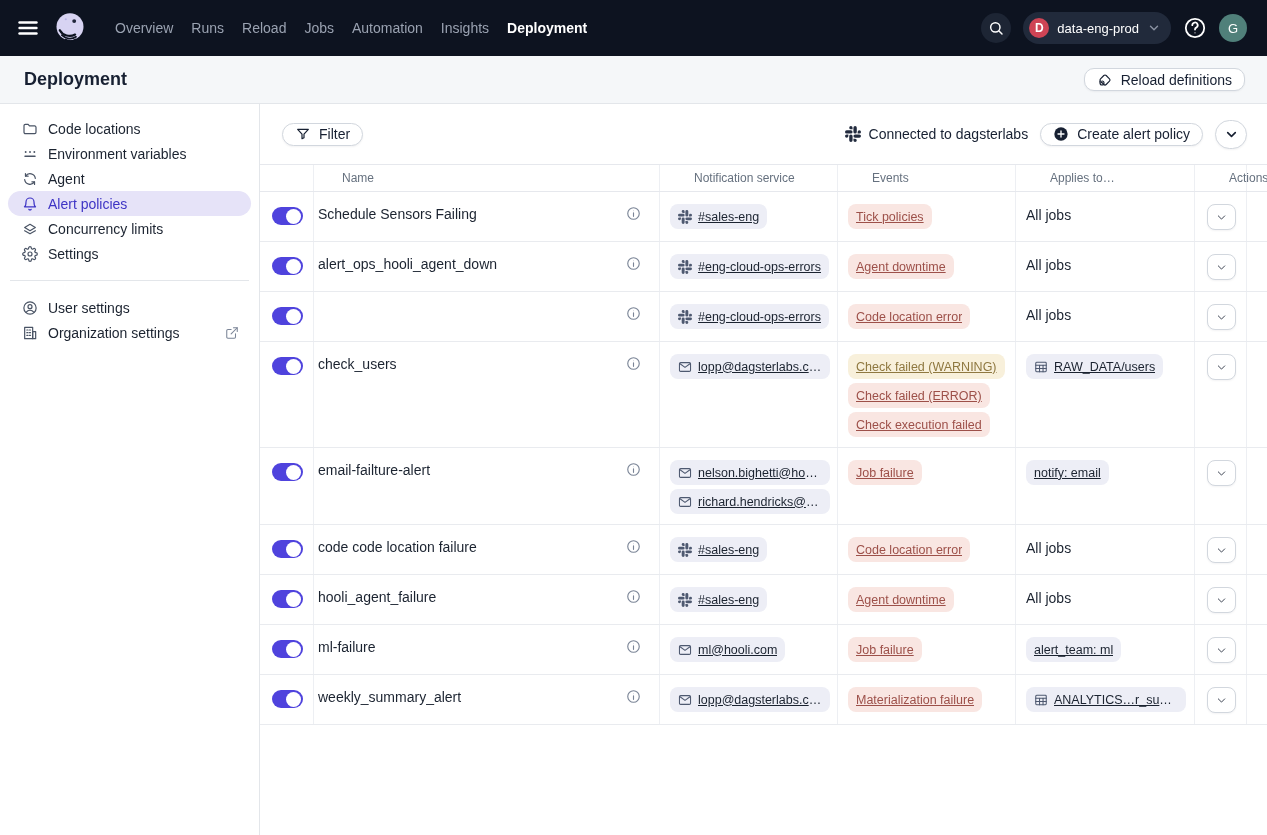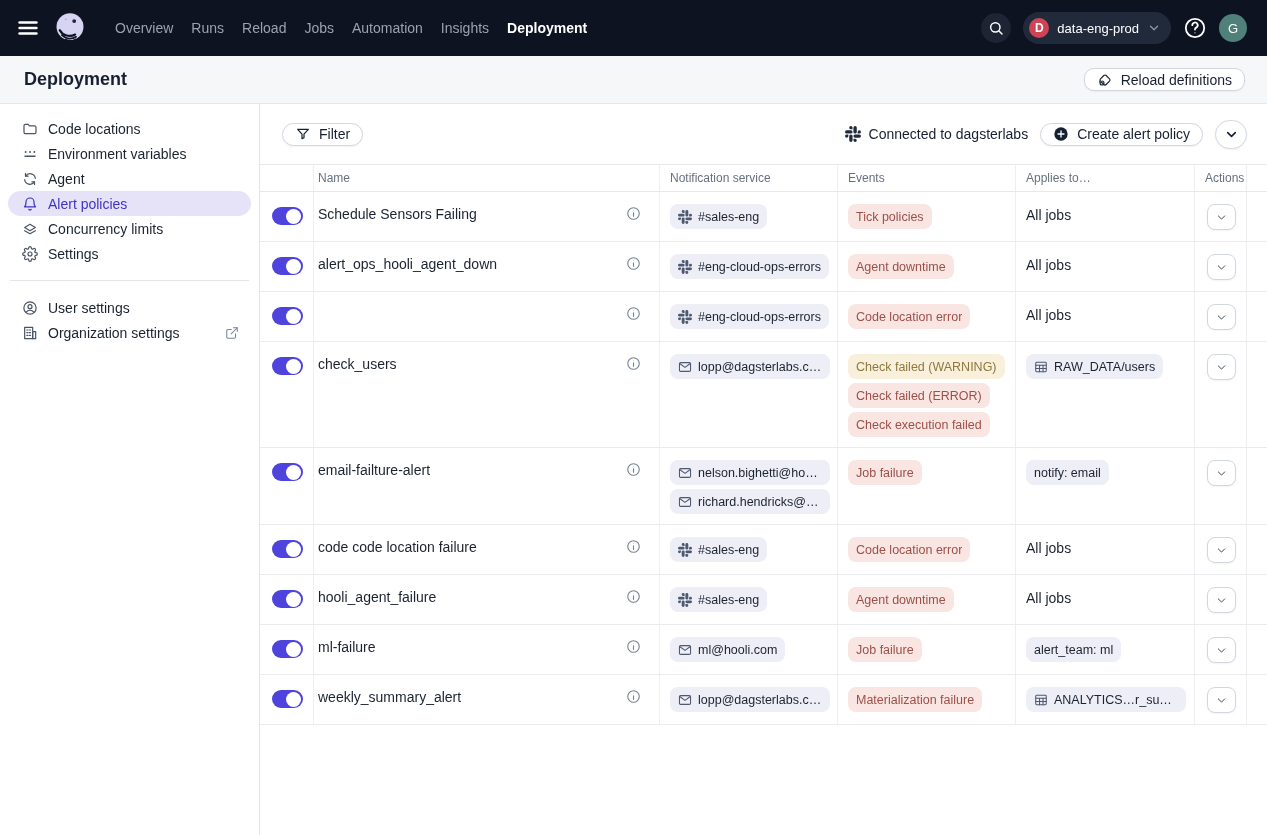--- a/index.html
+++ b/index.html
@@ -88,39 +88,39 @@
   .more-btn .icon { width:13px; height:13px; }
   .plus-ic { width:16px; height:16px; }
 
   
   :root { --grid-cols: 54px 346px 178px 178px 179px 52px 1fr; }
   .thead {
     display:grid; grid-template-columns:var(--grid-cols); height:28px;
     border-top:1px solid #e6e8ed; border-bottom:1px solid #e6e8ed;
     align-items:center; font-size:12px; color:#66717f;
   }
-  .th { padding-left:10px; height:100%; display:flex; align-items:center; border-right:1px solid #edeff3; }
+  .th { padding-left:10px; height:100%; display:flex; align-items:center; border-right:1px solid #edeff3;margin-left:24px; }
   .th.c-name { padding-left:4px; }
   .th.c-spacer, .td.c-spacer { border-right:none; }
   .trow {
     display:grid; grid-template-columns:var(--grid-cols); min-height:50px;
     border-bottom:1px solid #e9ebef;
   }
   .td { padding:12px 8px 10px 10px; border-right:1px solid #edeff3; min-width:0; }
   .td.c-toggle { padding:15px 0 0 12px; }
   .td.c-name { padding-left:4px; display:flex; align-items:flex-start; }
   .name-text { font-size:14px; line-height:20px; color:#1b2330; }
   .info-ic { width:15px; height:15px; color:#7a8496; margin-left:auto; margin-right:10px; margin-top:2px; cursor:pointer; }
   .badge-stack { display:flex; flex-direction:column; gap:4px; align-items:flex-start; }
   .badge {
     display:inline-flex; align-items:center; gap:6px; height:25px; padding:0 8px;
     border-radius:8px; background:var(--badge-bg); color:#1b2330; font-size:12.5px;
     white-space:nowrap; max-width:160px;
   }
-  .badge .blabel { overflow:hidden; text-overflow:ellipsis; }
+  .badge .blabel { overflow:hidden; text-overflow:ellipsis;text-decoration:underline; }
   .badge .icon { width:14px; height:14px; color:#4e5970; }
   .badge.tone-pink { background:var(--pink-bg); color:var(--pink-text); }
   .badge.tone-amber { background:var(--amber-bg); color:var(--amber-text); }
   .applies-text { font-size:14px; line-height:22px; color:#1b2330; }
   .toggle {
     width:31px; height:18px; border-radius:9px; background:#c3c7d1; position:relative; cursor:pointer;
   }
   .toggle.on { background:var(--accent); }
   .toggle .knob {
     position:absolute; top:1.5px; width:15px; height:15px; border-radius:50%; background:#fff; left:2px;

